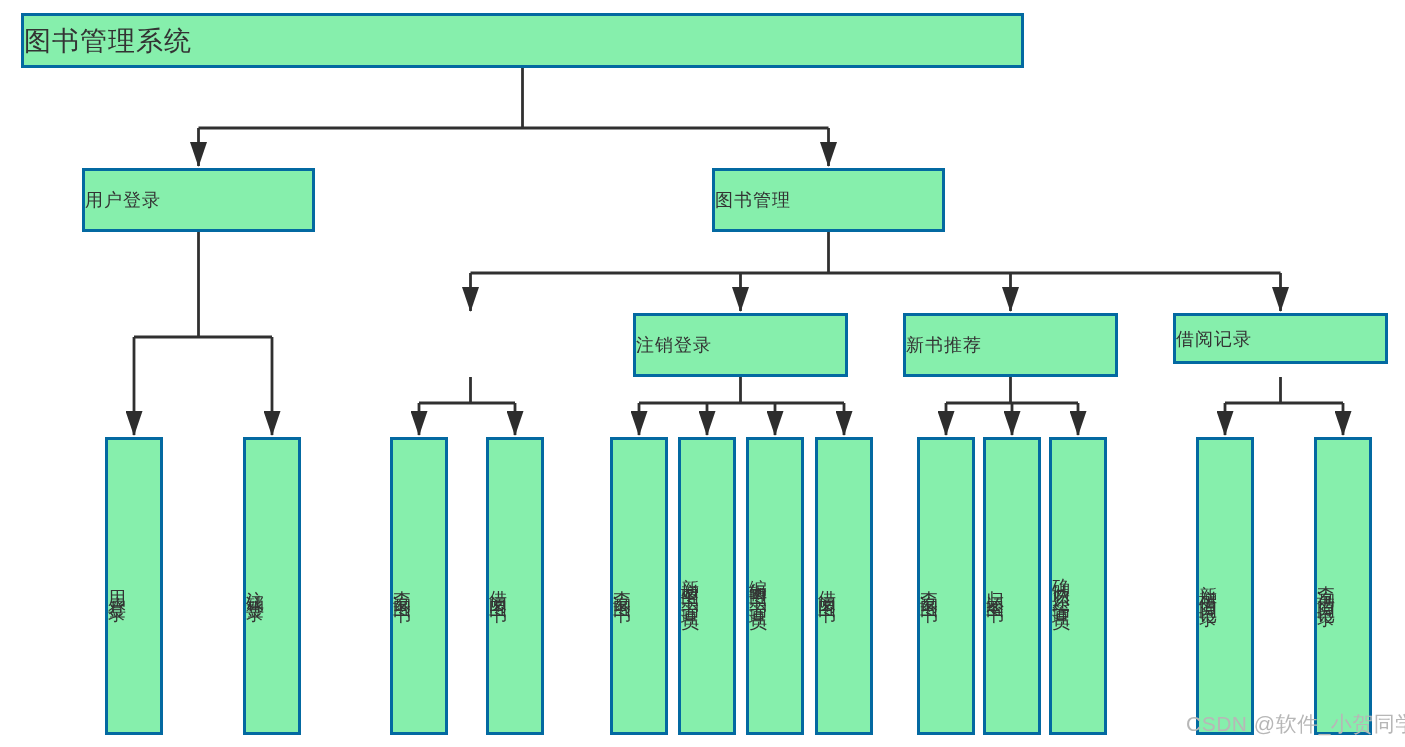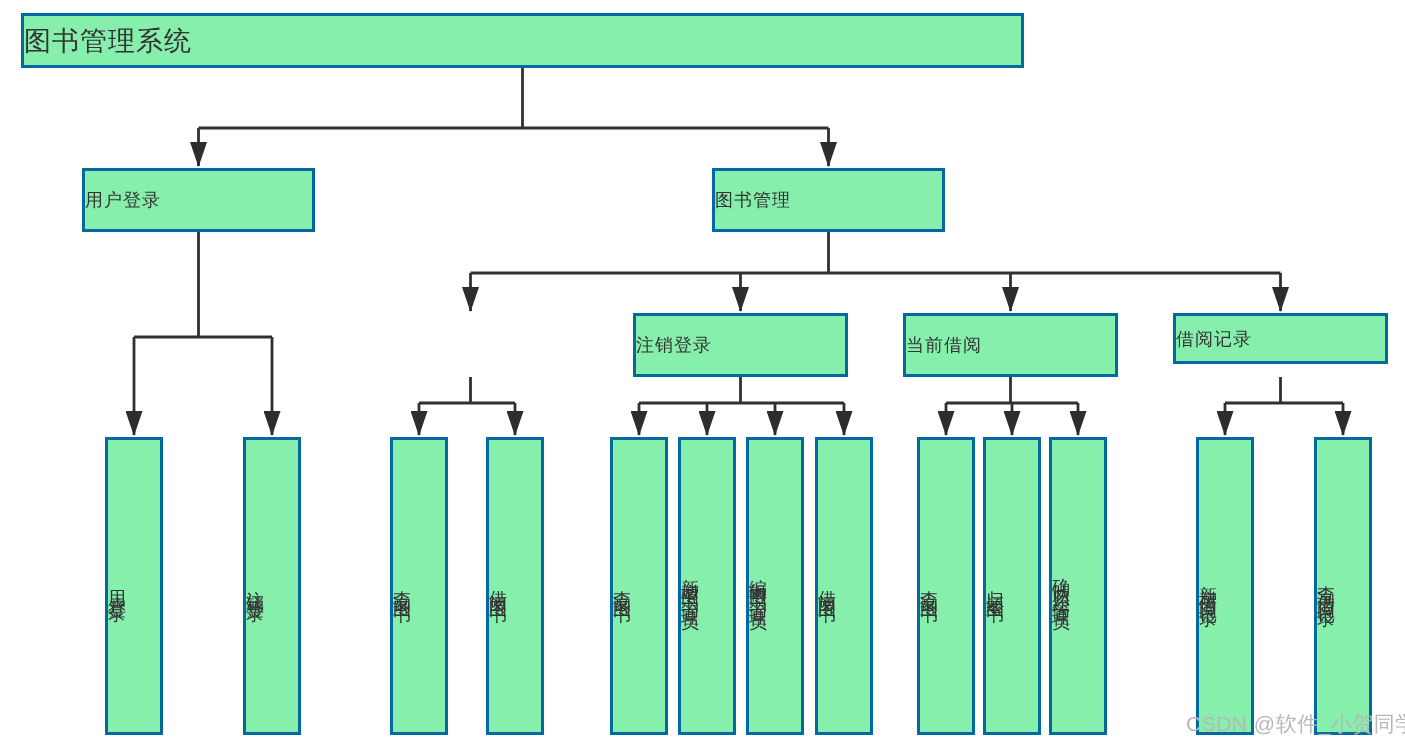--- a/index.html
+++ b/index.html
@@ -87,21 +87,21 @@
     <span class="label">用户登录</span>
   </div>
   <div class="box" style="left:712px;top:168px;width:233px;height:64px">
     <span class="label">图书管理</span>
   </div>
 
   <div class="box" style="left:633px;top:313px;width:215px;height:64px">
     <span class="label">注销登录</span>
   </div>
   <div class="box" style="left:903px;top:313px;width:215px;height:64px">
-    <span class="label">当前借阅</span>
+    <span class="label">新书推荐</span>
   </div>
   <div class="box" style="left:1173px;top:313px;width:215px;height:51px">
     <span class="label">借阅记录</span>
   </div>
 
   <div class="box v" style="left:105px;top:437px;width:58px;height:298px">
     <span class="label">用户登录</span>
   </div>
   <div class="box v" style="left:243px;top:437px;width:58px;height:298px">
     <span class="label">注销登录</span>

